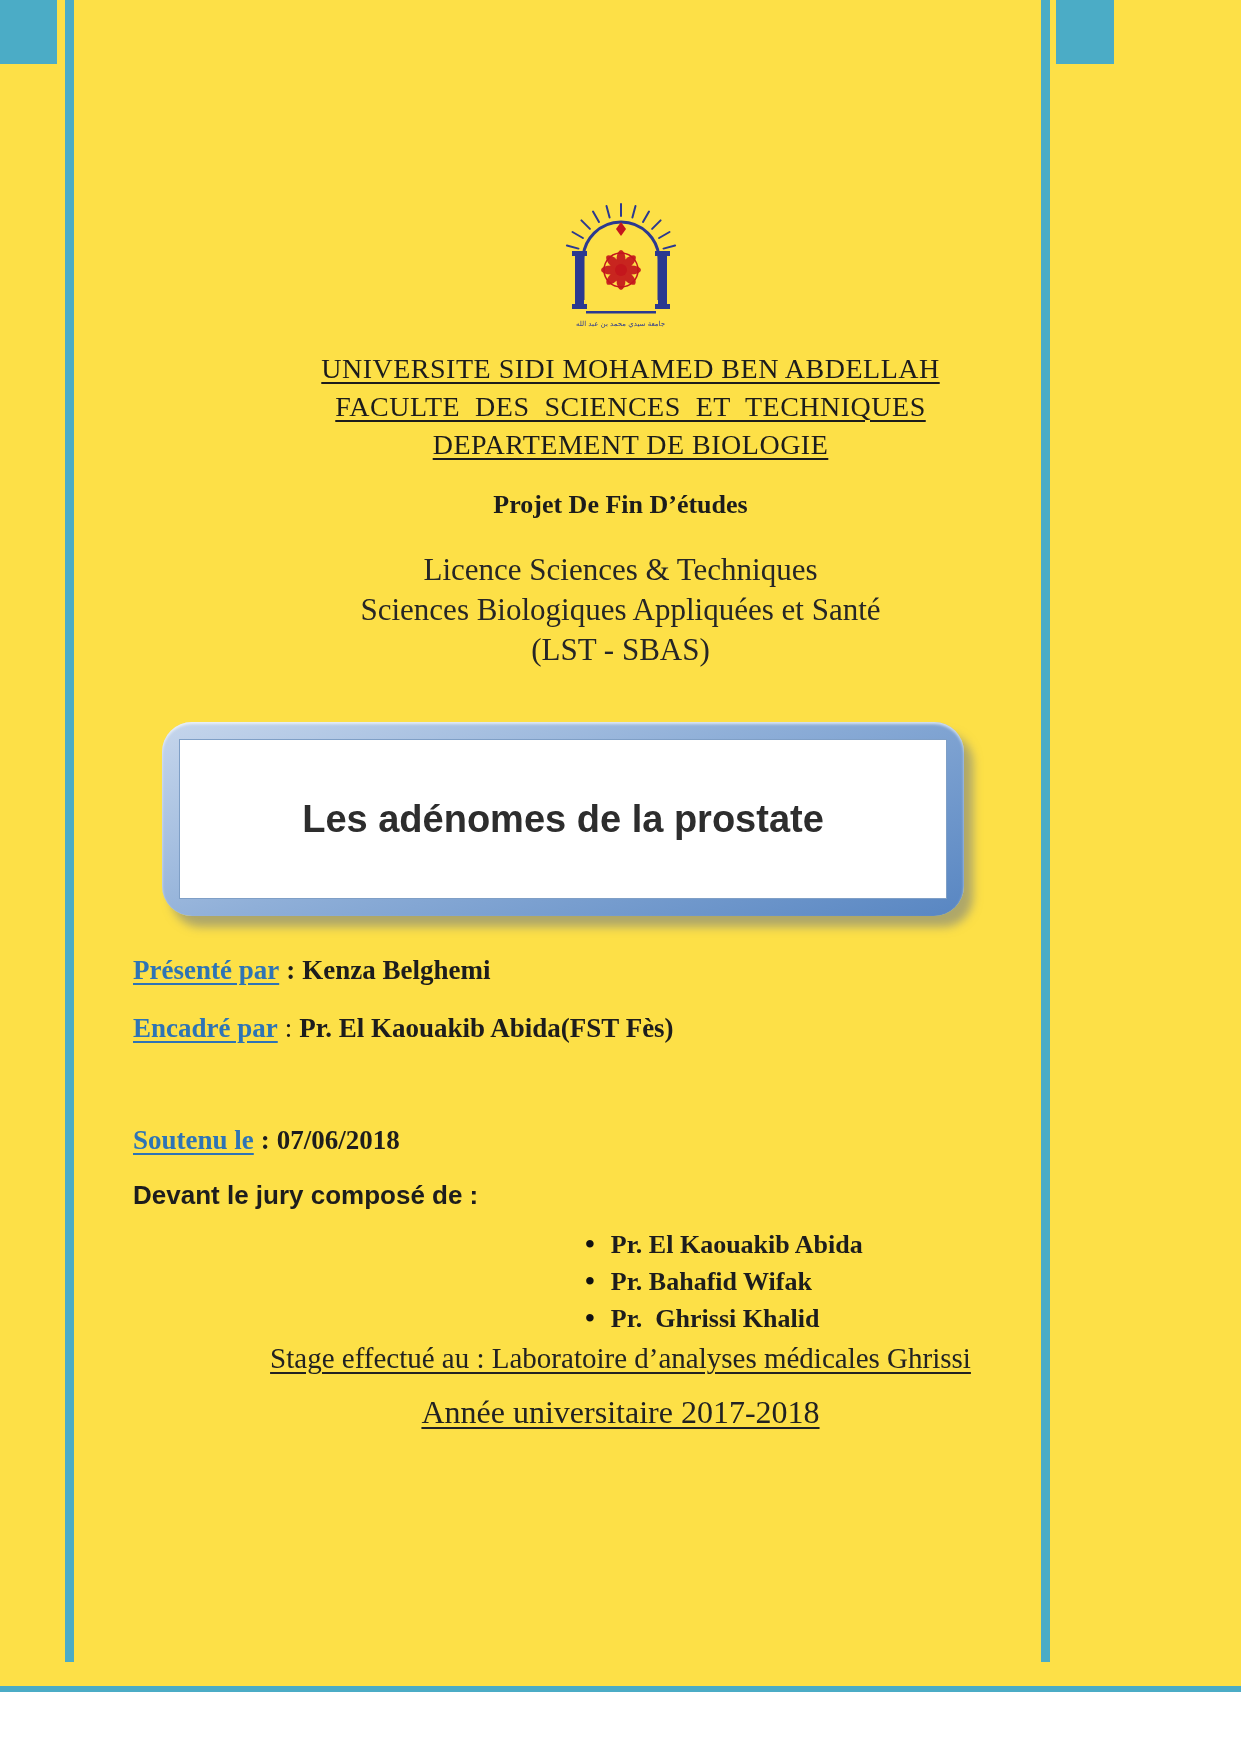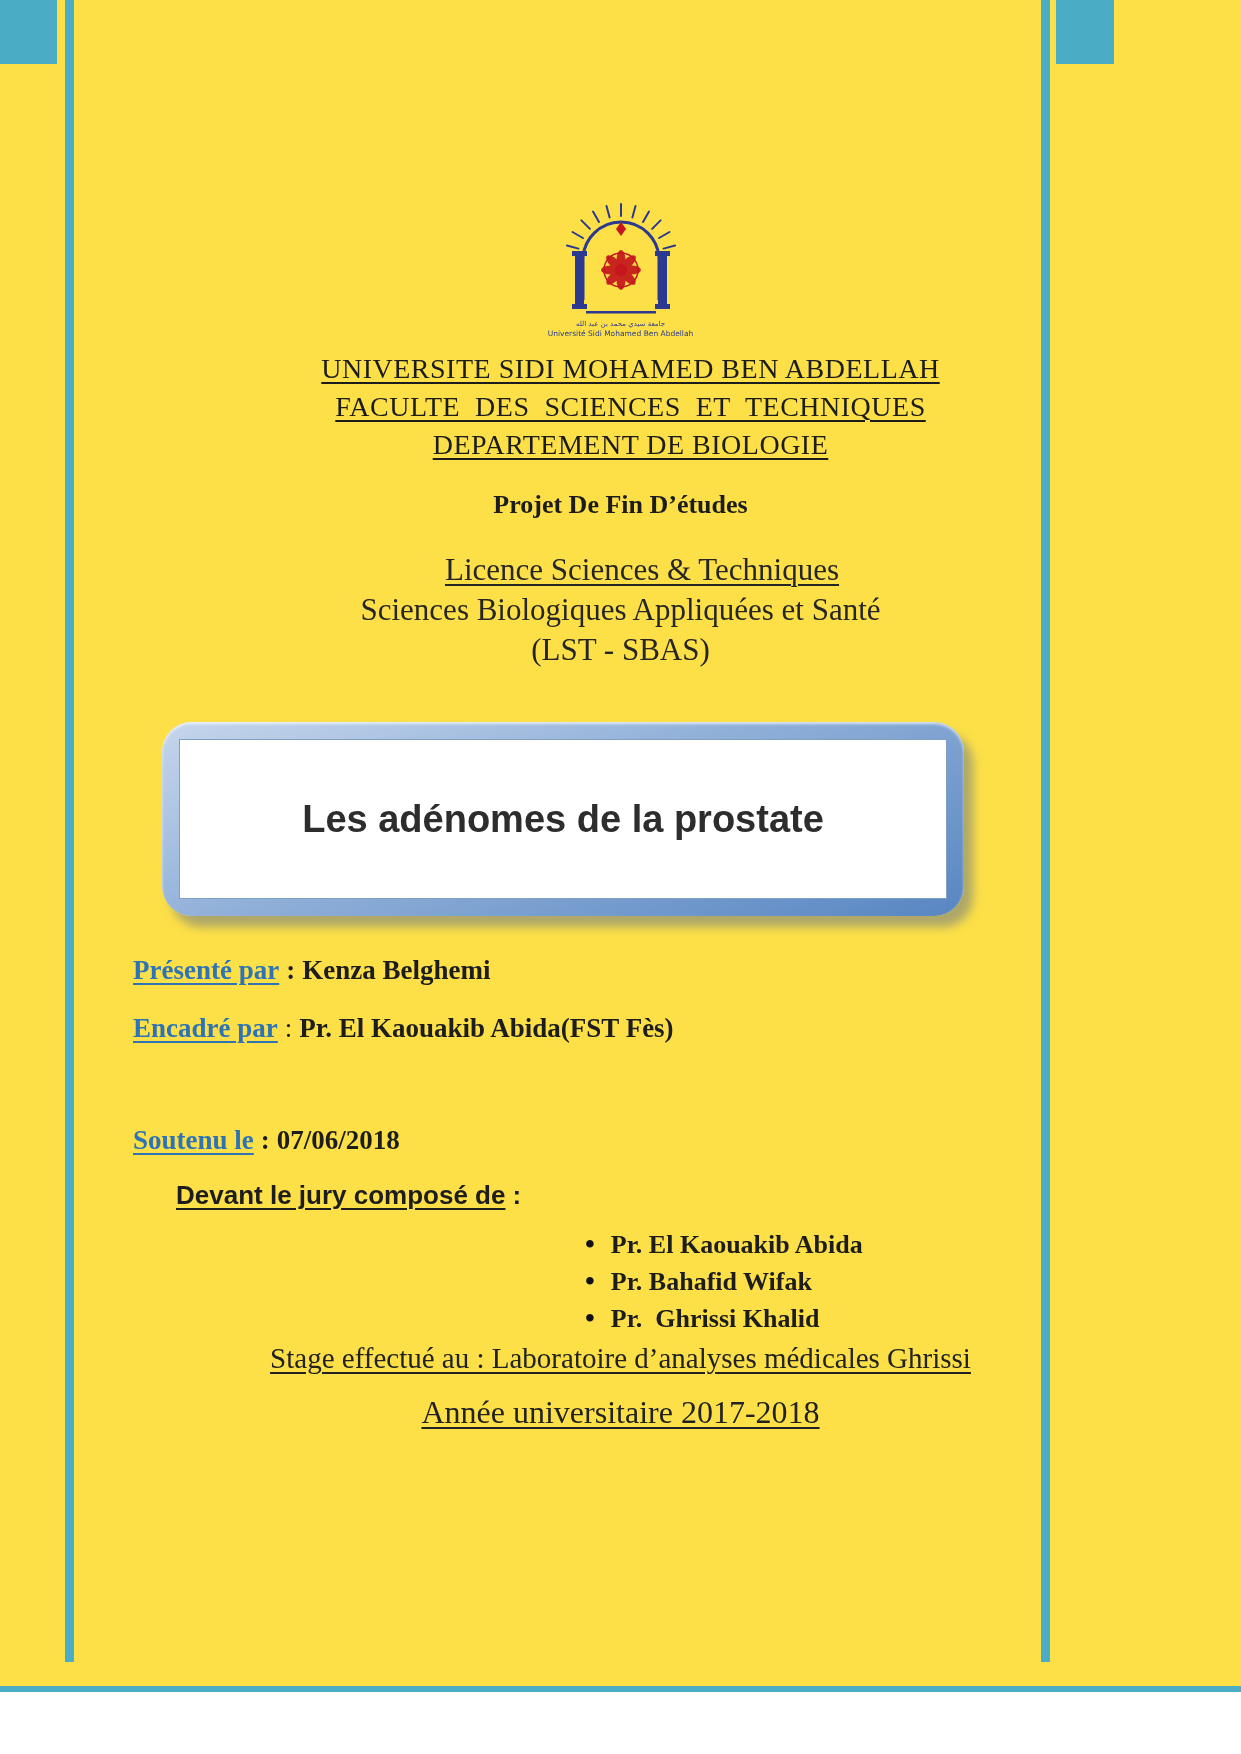--- a/index.html
+++ b/index.html
@@ -15,21 +15,21 @@
   .decor-top-right { left:1056px; top:0; width:58px; height:64px; }
   .vline-left  { left:65px;  top:0; width:9px; height:1662px; }
   .vline-right { left:1041px; top:0; width:9px; height:1662px; }
   .bottom-band { left:0; top:1686px; width:1241px; height:68px; }
   .bottom-band-line { position:absolute; left:0; top:14px; width:100%; height:3px; background:rgba(255,255,255,.45); }
 
   
   .abs { position:absolute; }
   .centered { left:0; width:1241px; text-align:center; }
   .pre { white-space:pre-wrap; }
-  .u { text-decoration:underline; text-underline-offset:4px; text-decoration-thickness:2px;margin-left:43px; }
+  .u { text-underline-offset:4px; text-decoration-thickness:2px; }
 
   
   .logo-block { top:198px; display:block; }
   .logo-block svg { display:block; margin:0 auto; }
   .logo-cap-ar { font-family:"DejaVu Sans",sans-serif; font-size:7px; color:#2B3990; line-height:9px; }
   .logo-cap-la { font-family:"DejaVu Sans",sans-serif; font-size:7.5px; color:#2B3990; line-height:10px; }
 
   
   .header-block { top:350px; font-size:28px; line-height:38px; letter-spacing:.5px; color:#1c1c1c; }
   .header-block .hline { text-decoration:underline; text-underline-offset:4px; text-decoration-thickness:1.5px;padding-left:20px; }
@@ -118,21 +118,20 @@
           <ellipse cx="0" cy="-10" rx="4.5" ry="10" transform="rotate(225)"></ellipse>
           <ellipse cx="0" cy="-10" rx="4.5" ry="10" transform="rotate(270)"></ellipse>
           <ellipse cx="0" cy="-10" rx="4.5" ry="10" transform="rotate(315)"></ellipse>
         </g>
         <circle r="6" fill="#C4161C"></circle>
       </g>
 
       <rect x="30" y="113" width="70" height="2.5" fill="#2B3990"></rect>
     </svg>
     <div class="logo-cap-ar">جامعة سيدي محمد بن عبد الله</div>
-    <div class="logo-cap-la">Université Sidi Mohamed Ben Abdellah</div>
   </div>
 
   <div class="abs centered header-block">
     <div class="hline">UNIVERSITE SIDI MOHAMED BEN ABDELLAH</div>
     <div class="hline pre">FACULTE  DES  SCIENCES  ET  TECHNIQUES</div>
     <div class="hline">DEPARTEMENT DE BIOLOGIE</div>
   </div>
 
   <div class="abs centered project-kind">Projet De Fin D’études</div>
 

